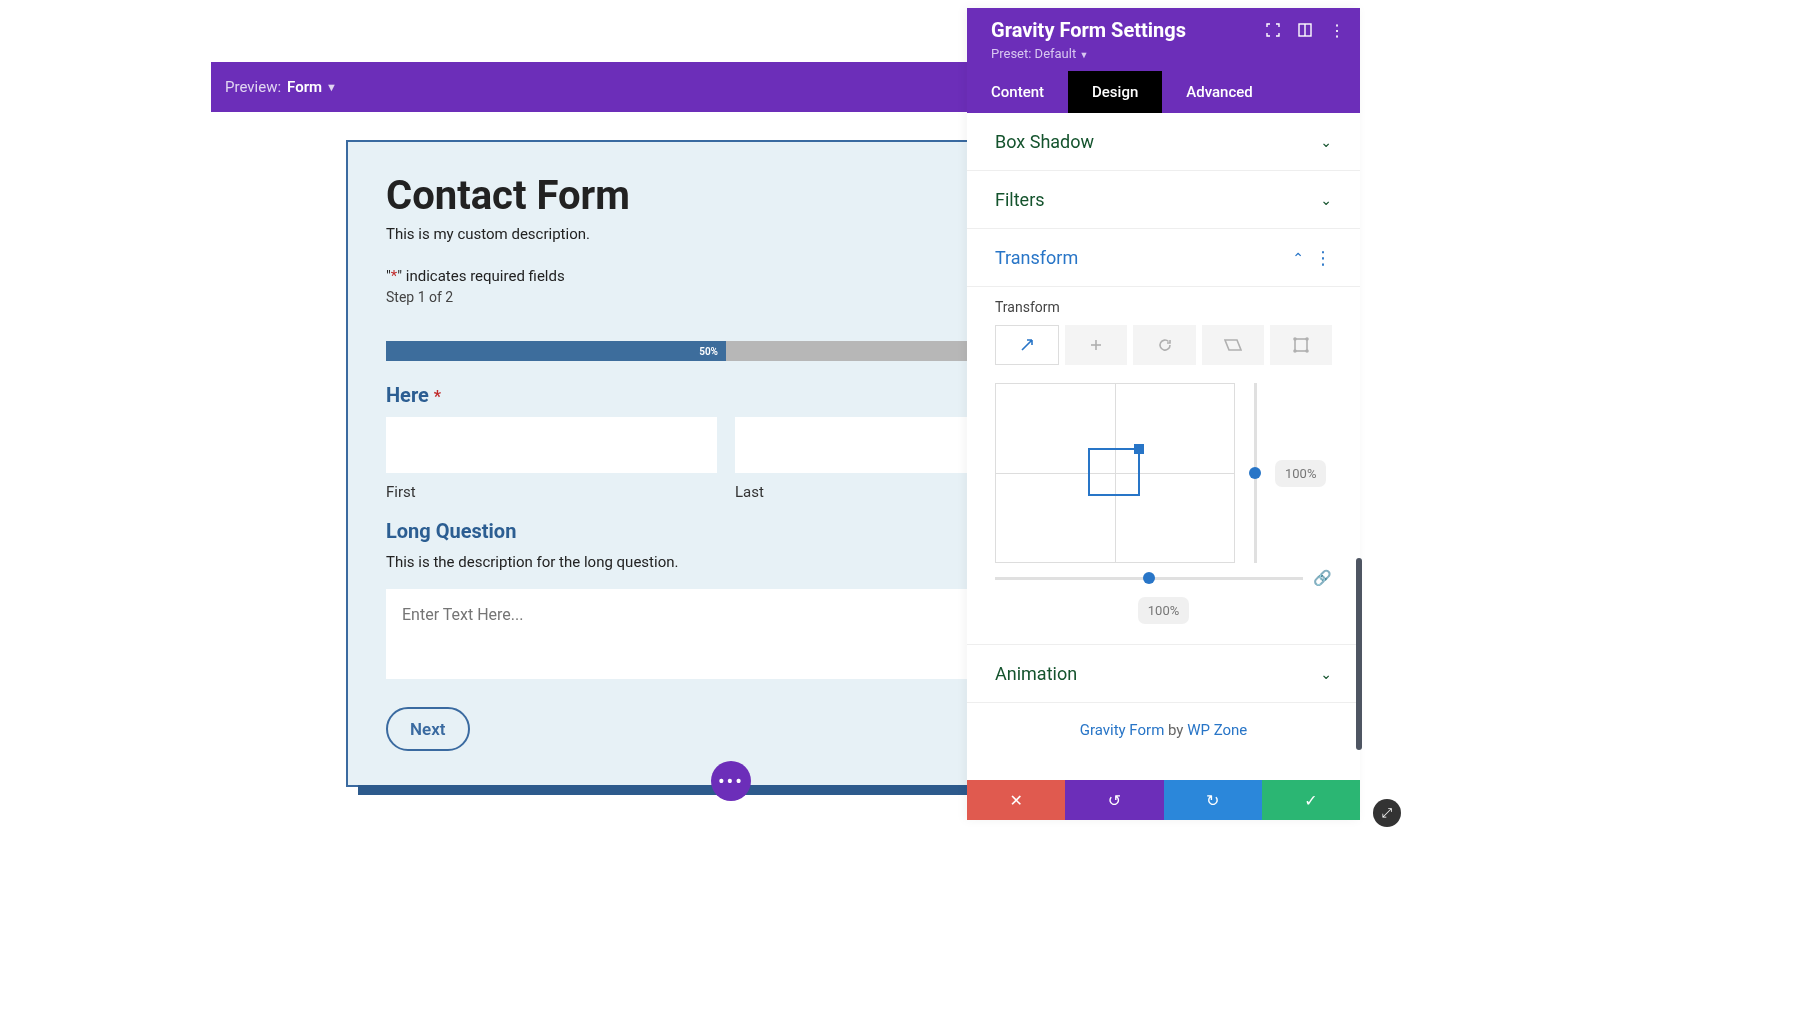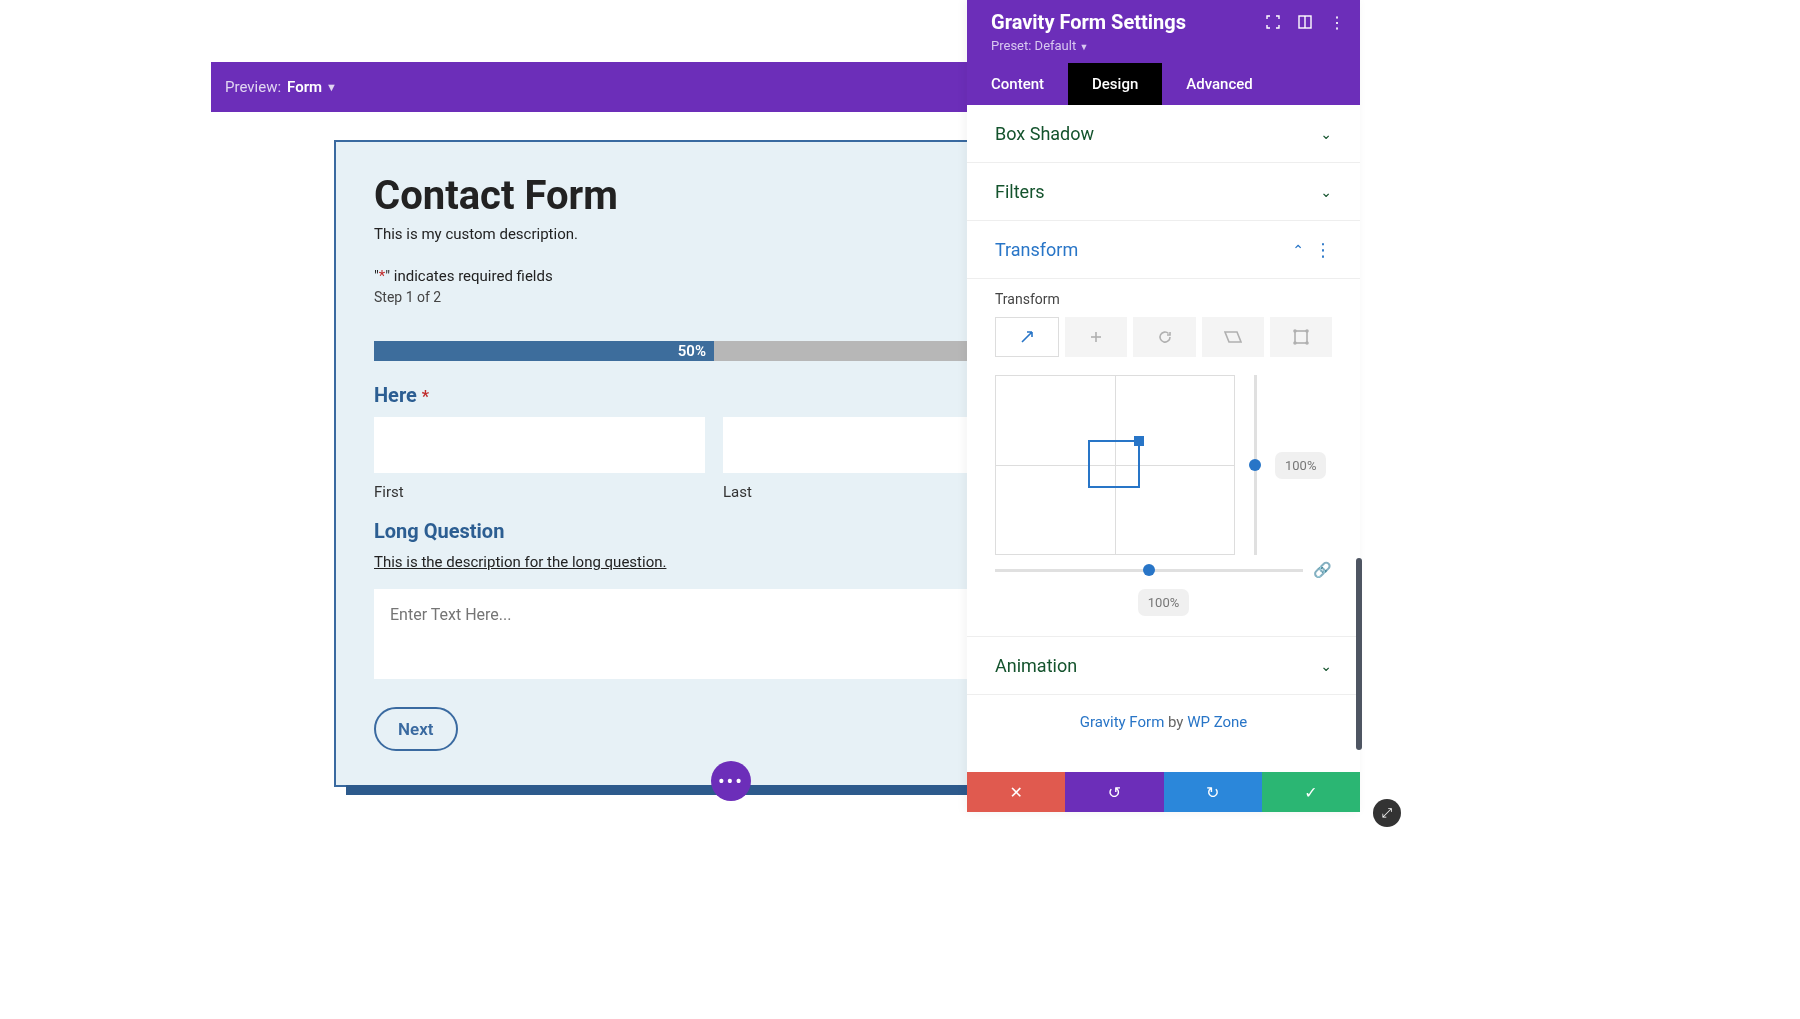--- a/index.html
+++ b/index.html
@@ -14,21 +14,21 @@
   align-items: center;
   padding: 0 14px;
   color: #e0d5f1;
   font-size: 15px;
 }
 .preview-bar .form-label { color: #fff; font-weight: 600; margin-left: 6px; }
 .preview-caret { margin-left: 4px; font-size: 11px; }
 
 .form-canvas {
   position: absolute;
-  top: 140px; left: 334px;
+  top: 140px; left: 346px;
   width: 760px;
   background: #e7f1f6;
   border: 2px solid #3a6aa0;
   padding: 30px 38px 34px 38px;
 }
 .form-canvas::after {
   content: "";
   position: absolute;
   left: 10px; right: -10px; bottom: -10px;
   height: 10px;
@@ -37,31 +37,31 @@
 .form-title { font-size: 40px; font-weight: 700; color: #222; margin-bottom: 6px; }
 .form-desc { font-size: 15px; color: #222; margin-bottom: 24px; }
 .req-note { font-size: 15px; color: #222; margin-bottom: 4px; }
 .req-note .star { color: #c02b2b; }
 .step-label { font-size: 14px; color: #444; margin-bottom: 6px; }
 .progress-wrap {
   height: 20px; background: #b7b7b7; position: relative; margin-bottom: 22px;
 }
 .progress-fill {
   height: 100%; width: 50%; background: #3d6d9c; color: #fff;
-  font-size: 15px; font-weight: 600; display: flex; align-items: center; justify-content: flex-end; padding-right: 8px; margin-top: 36px;
+  font-size: 10px; font-weight: 600; display: flex; align-items: center; justify-content: flex-end; padding-right: 8px; margin-top: 36px;
 }
 .field-label { font-size: 20px; font-weight: 700; color: #2c5e92; margin-bottom: 10px; }
 .field-label .star { color: #c02b2b; font-size: 16px; }
 .name-row { display: flex; gap: 18px; margin-bottom: 18px; }
 .name-col { flex: 1; }
 .text-input {
   width: 100%; height: 56px; background: #fff; border: 1px solid transparent;
 }
 .sublabel { font-size: 15px; color: #333; margin-top: 10px; }
-.long-q-desc { font-size: 15px; color: #222; margin-bottom: 18px; text-decoration: underline; }
+.long-q-desc { font-size: 15px; color: #222; margin-bottom: 18px; }
 .textarea-input {
   width: 100%; height: 90px; background: #fff; border: none;
   padding: 16px; font-size: 16px; color: #666; resize: none;
 }
 .next-btn {
   margin-top: 24px;
   padding: 10px 22px;
   border: 2px solid #3a6aa0;
   border-radius: 24px;
   background: transparent;
@@ -77,21 +77,21 @@
   border-radius: 50%;
   background: #6c2eb9;
   color: #fff;
   display: flex; align-items: center; justify-content: center;
   font-size: 20px; letter-spacing: 2px;
 }
 
 
 .panel {
   position: absolute;
-  top: 0; right: 440px;
+  top: 8px; right: 440px;
   width: 393px; height: 812px;
   background: #fff;
   box-shadow: -2px 0 10px rgba(0,0,0,0.05);
   display: flex; flex-direction: column;
 }
 .panel-header {
   background: #6c2eb9;
   padding: 10px 16px 10px 24px;
   color: #fff;
 }

